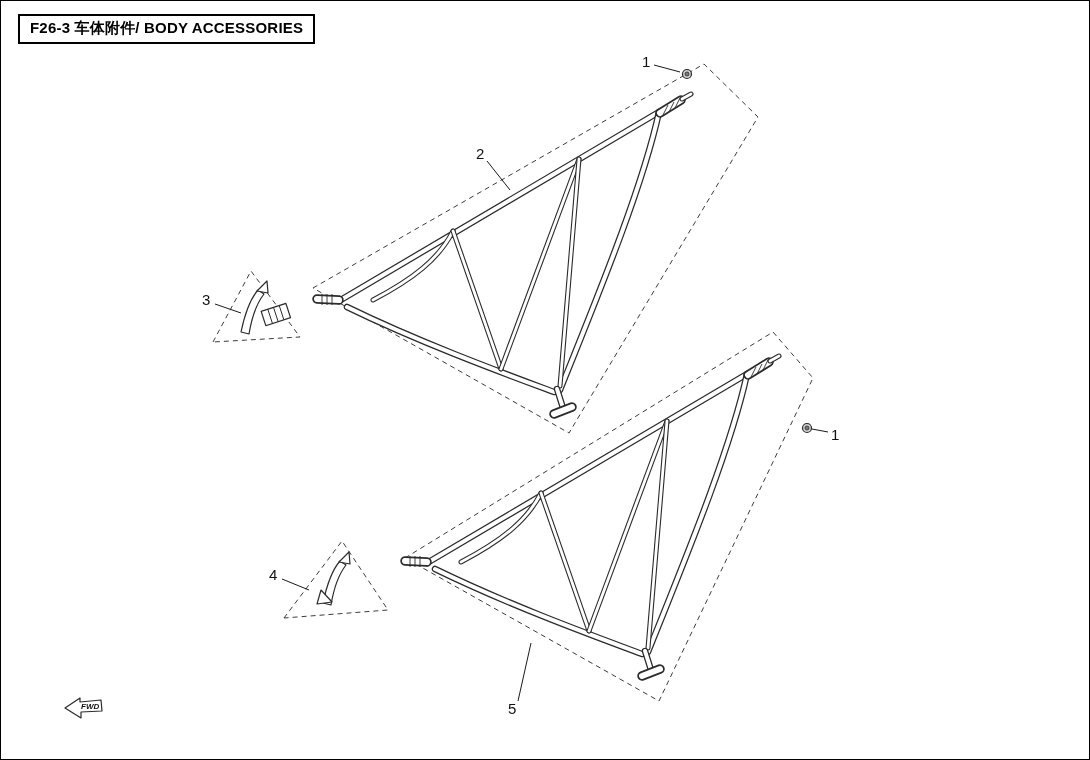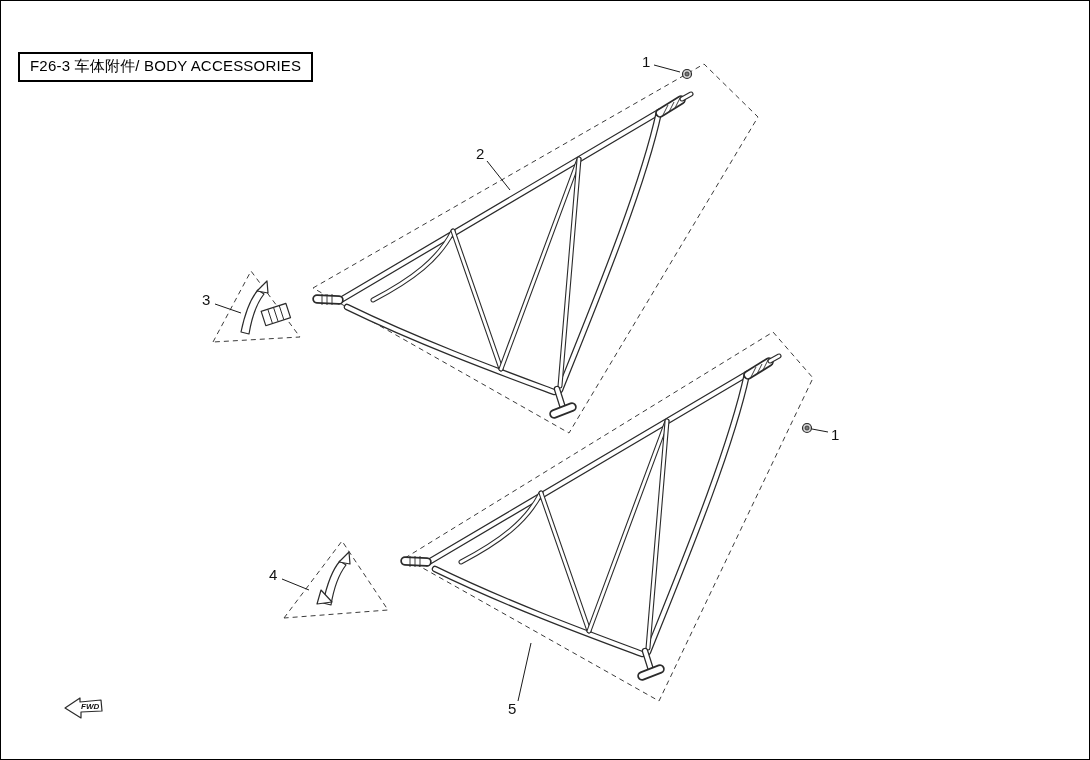--- a/index.html
+++ b/index.html
@@ -9,25 +9,24 @@
     background:#fff;
     border:1px solid #000;
     box-sizing:border-box;
     font-family:"Liberation Sans",sans-serif;
     overflow:hidden;
   }
   .title-box{
     position:absolute;left:17px;top:13px;
     border:2px solid #000;
     padding:3px 10px 4px 10px;
-    font-weight:normal;font-size:15px;
+    font-weight:bold;font-size:15px;
     color:#000;background:#fff;
     z-index:2;
     letter-spacing:0.2px;
-    margin-top:38px;
   }
   svg.diagram{position:absolute;left:0;top:0;width:1090px;height:760px;}
   
   .t-o{fill:none;stroke:#2b2b2b;stroke-width:6.5;stroke-linecap:round;stroke-linejoin:round}
   .t-i{fill:none;stroke:#ffffff;stroke-width:4;stroke-linecap:round;stroke-linejoin:round}
   .b-o{fill:none;stroke:#2b2b2b;stroke-width:5;stroke-linecap:round;stroke-linejoin:round}
   .b-i{fill:none;stroke:#ffffff;stroke-width:2.8;stroke-linecap:round;stroke-linejoin:round}
   .thick-o{fill:none;stroke:#2b2b2b;stroke-width:9.5;stroke-linecap:round}
   .thick-i{fill:none;stroke:#ffffff;stroke-width:6;stroke-linecap:round}
   .rib{stroke:#2b2b2b;stroke-width:0.9;fill:none}

